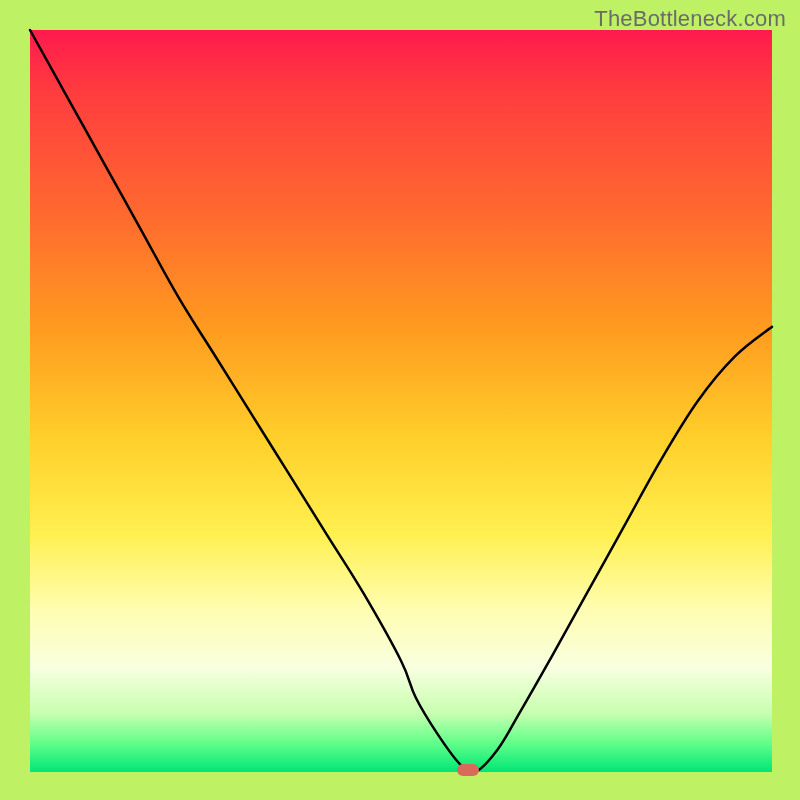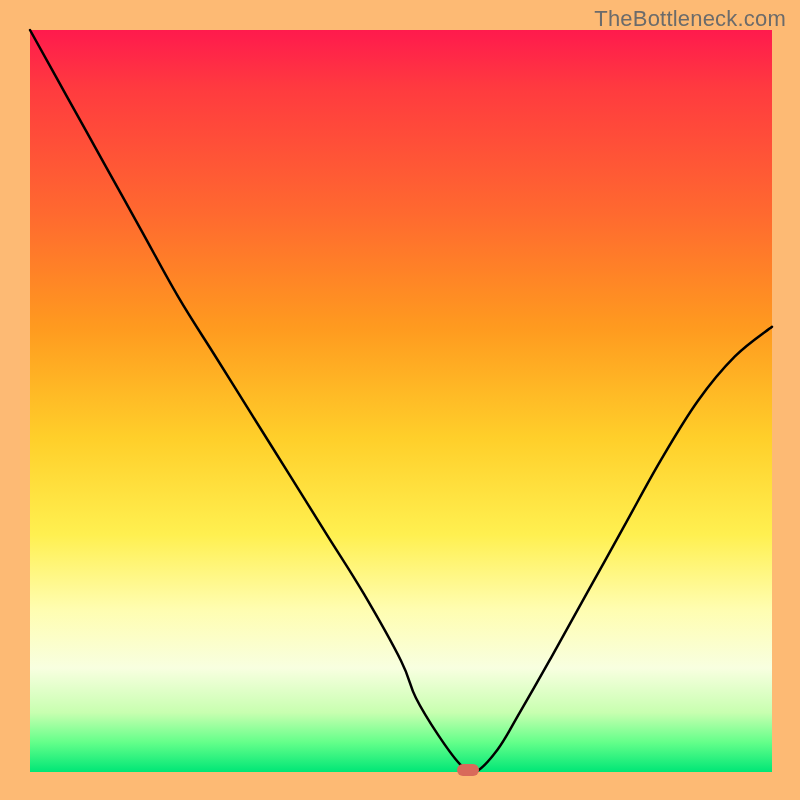--- a/index.html
+++ b/index.html
@@ -1,21 +1,21 @@
 <!DOCTYPE html>
 <html><head>
 <meta charset="utf-8">
 <style>
   * { margin: 0; padding: 0; box-sizing: border-box; }
   html, body { width: 800px; height: 800px; overflow: hidden; background: #000; }
   .frame {
     position: relative;
     width: 800px;
     height: 800px;
-    background: #fdba74;
+    background: #bef264;
   }
   .watermark {
     position: absolute;
     top: 6px;
     right: 14px;
     font-family: Arial, Helvetica, sans-serif;
     font-size: 22px;
     color: #6b6b6b;
     font-weight: 500;
     letter-spacing: 0.2px;

